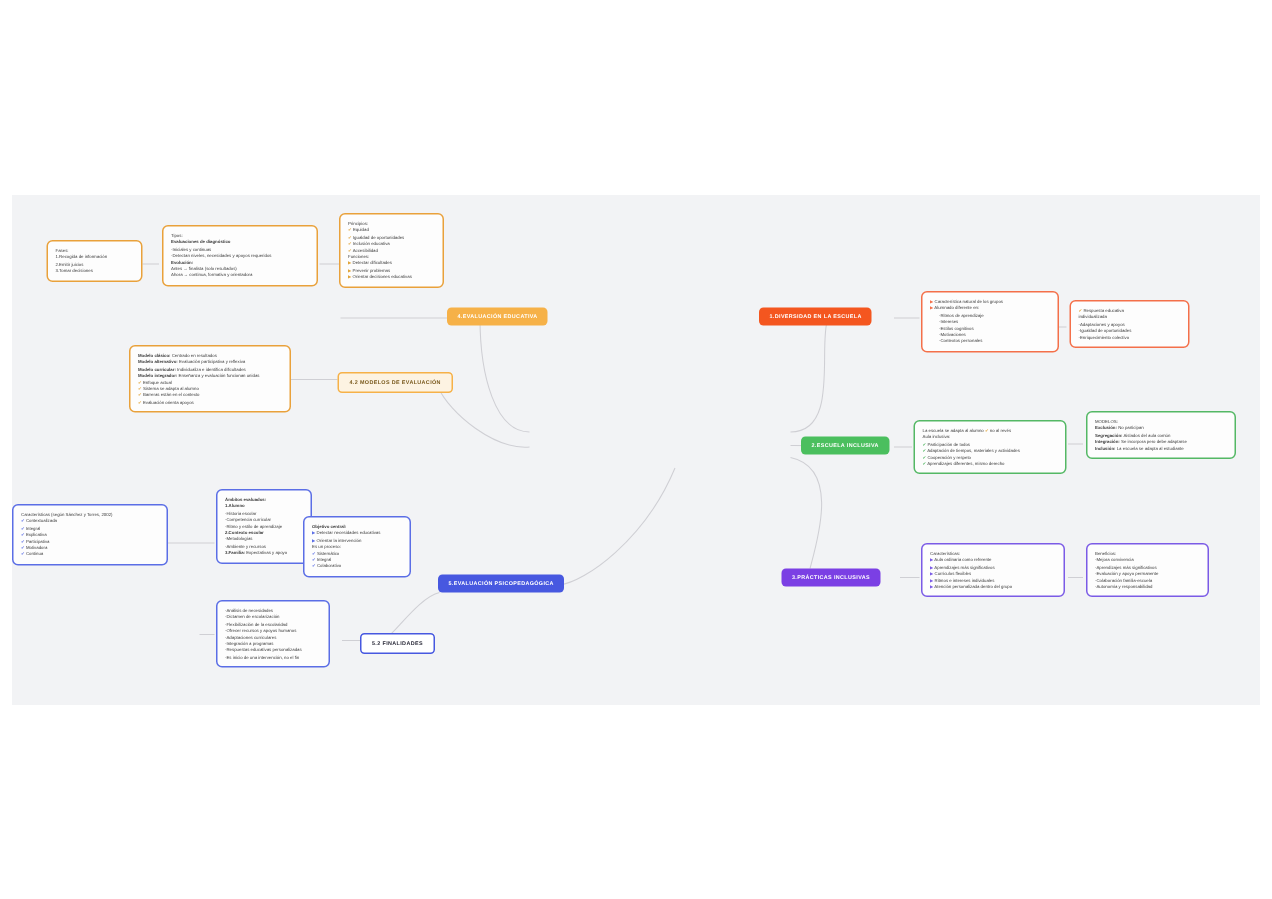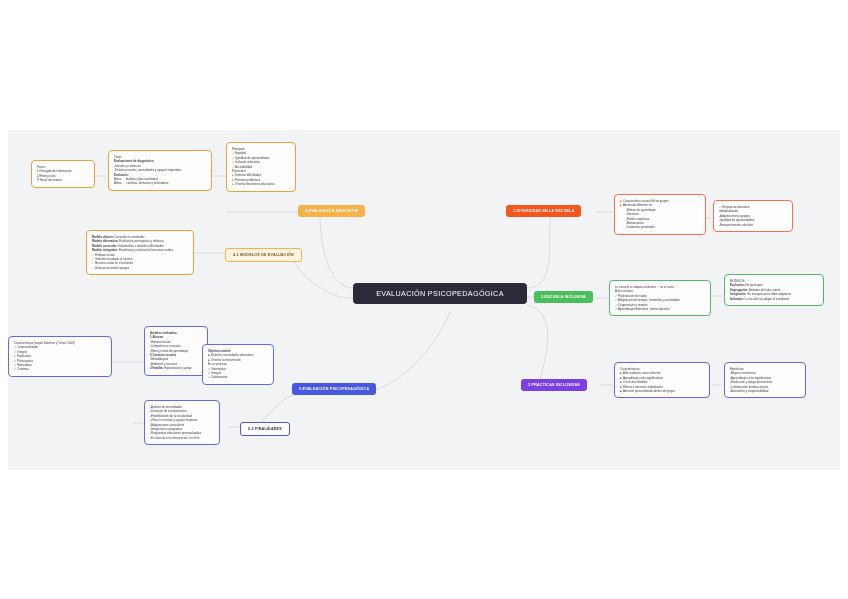--- a/index.html
+++ b/index.html
@@ -61,23 +61,20 @@
       <path d="M722 296 L 712 296"></path>
       <path d="M613 385 L 600 385"></path>
       <path d="M722 385 L 712 385"></path>
       <path d="M143 423 L 133 423"></path>
       <path d="M190 369 L 200 369"></path>
       <path d="M111 362 L 143 362"></path>
       <path d="M240 427 L 228 427"></path>
     </g>
   </svg>
 
-  <div class="node central" style="left:353px;top:283px;width:174px;">
-    <span>EVALUACIÓN PSICOPEDAGÓGICA</span>
-  </div>
 
   <div class="node branch" style="left:298px;top:205px;background:#f6b148;">
     <span>4.EVALUACIÓN EDUCATIVA</span>
   </div>
 
   <div class="node branch outline" style="left:225px;top:248px;border:1px solid #f6b148;color:#7a5a1e;background:#fdf3e2;">
     <span>4.2 MODELOS DE EVALUACIÓN</span>
   </div>
 
   <div class="node branch" style="left:506px;top:205px;background:#f4561f;">

